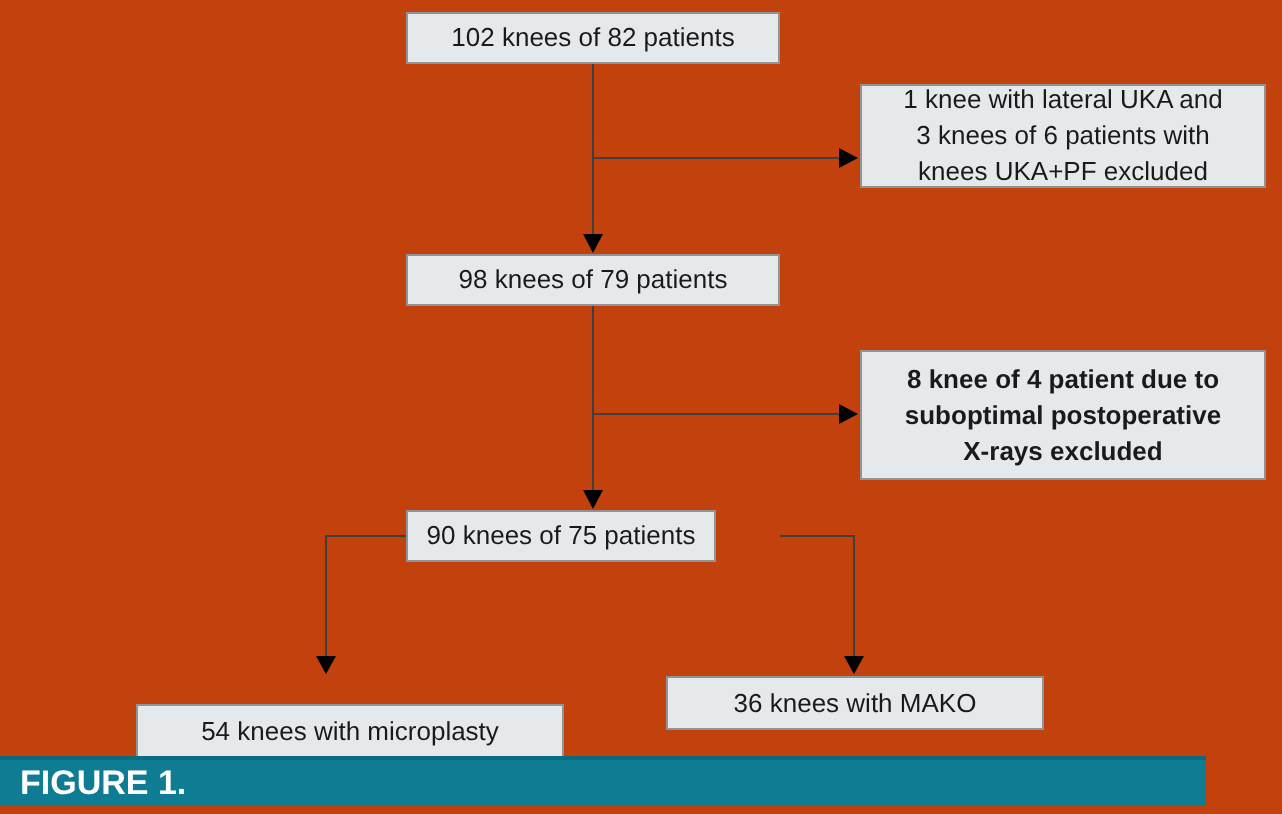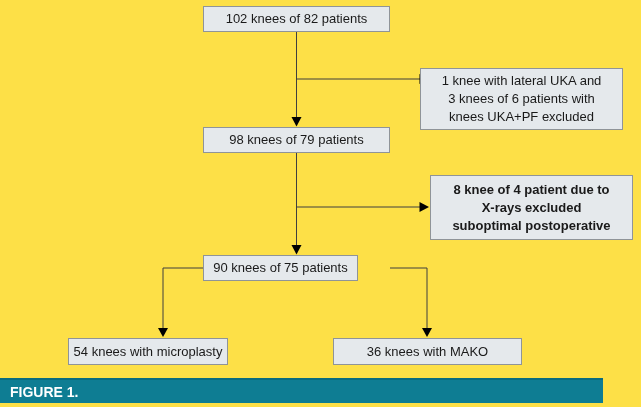--- a/index.html
+++ b/index.html
@@ -5,21 +5,21 @@
   html, body {
     margin: 0;
     padding: 0;
     background: #ffffff;
     font-family: "Liberation Sans", sans-serif;
   }
   #figure-root {
     position: relative;
     width: 641px;
     height: 407px;
-    background: #fde047;
+    background: #c2410c;
     overflow: hidden;
   }
   #connector-layer {
     position: absolute;
     left: 0;
     top: 0;
     width: 641px;
     height: 378px;
   }
   .node {
@@ -32,35 +32,35 @@
     display: flex;
     flex-direction: column;
     align-items: center;
     justify-content: center;
     text-align: center;
     box-sizing: border-box;
   }
   .node-top    { left: 203px; top: 6px;   width: 187px; height: 26px; }
   .node-mid    { left: 203px; top: 127px; width: 187px; height: 26px; }
   .node-third  { left: 203px; top: 255px; width: 155px; height: 26px; }
-  .node-excl1  { left: 420px; top: 42px;  width: 203px; height: 62px; margin-top: 26px; }
+  .node-excl1  { left: 430px; top: 42px;  width: 203px; height: 52px; }
   .node-excl2  { left: 430px; top: 175px; width: 203px; height: 65px; font-weight: bold; }
-  .node-bleft  { left: 68px;  top: 338px; width: 160px; height: 27px; }
+  .node-bleft  { left: 68px;  top: 352px; width: 214px; height: 27px; }
   .node-bright { left: 333px; top: 338px; width: 189px; height: 27px; text-align: right; }
   .caption-bar {
     position: absolute;
     left: 0;
     top: 378px;
     width: 603px;
     height: 25px;
     background: #0e7d93;
     border-top: 2px solid #0a6b7f;
     box-sizing: border-box;
     color: #ffffff;
-    font-size: 14px;
+    font-size: 17px;
     display: flex;
     align-items: center;
     padding-left: 10px;
   }
   .caption-bar .cap-label { font-weight: bold; margin-right: 5px; }
 </style>
 </head>
 <body>
 
 <div id="figure-root">
@@ -91,22 +91,22 @@
   <div class="node node-excl1">
     <div>1 knee with lateral UKA and</div>
     <div>3 knees of 6 patients with</div>
     <div>knees UKA+PF excluded</div>
   </div>
 
   <div class="node node-mid">98 knees of 79 patients</div>
 
   <div class="node node-excl2">
     <div>8 knee of 4 patient due to</div>
+    <div>suboptimal postoperative</div>
     <div>X-rays excluded</div>
-    <div>suboptimal postoperative</div>
   </div>
 
   <div class="node node-third">90 knees of 75 patients</div>
 
   <div class="node node-bleft">54 knees with microplasty</div>
 
   <div class="node node-bright">36 knees with MAKO</div>
 
   <div class="caption-bar">
     <span class="cap-label">FIGURE 1.</span>

